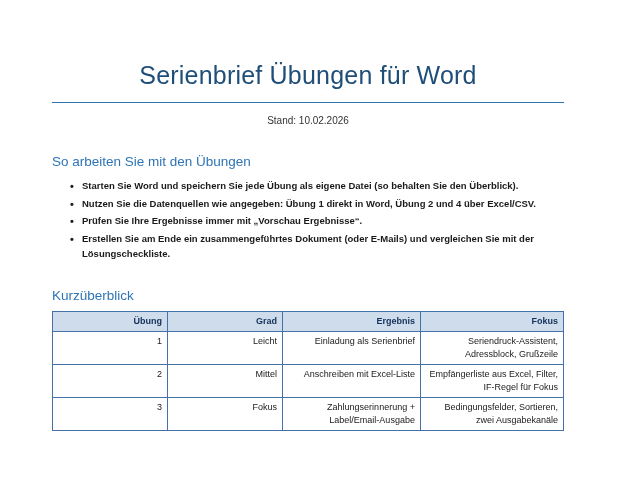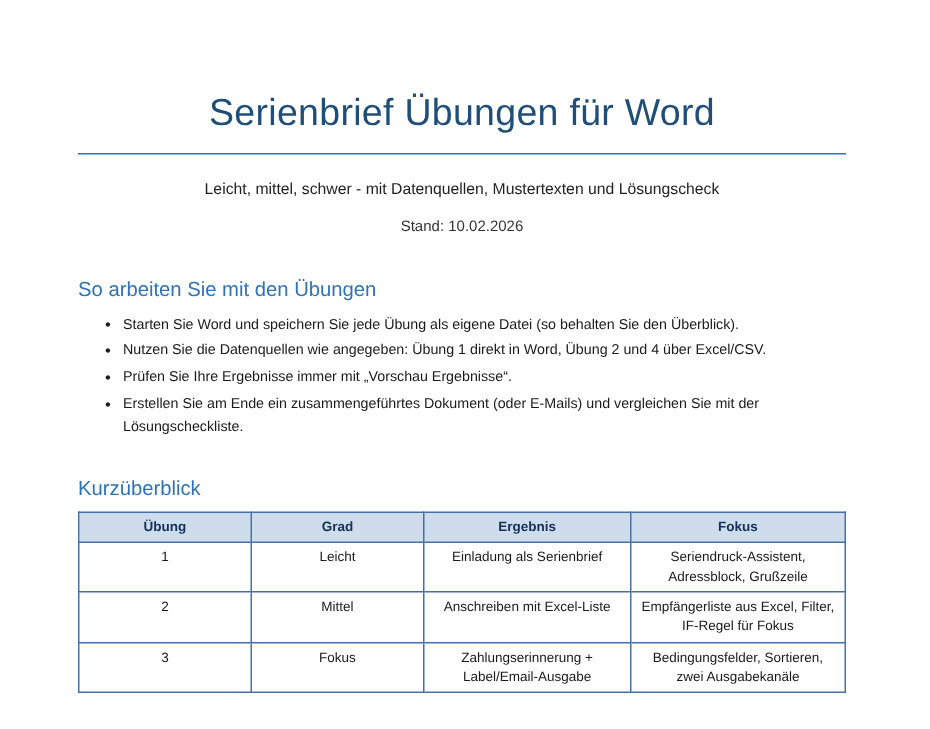--- a/index.html
+++ b/index.html
@@ -66,41 +66,42 @@
     padding: 0 0 0 18px;
     list-style: none;
   }
   ul.bullets li {
     position: relative;
     font-size: 9.5px;
     line-height: 1.55;
     color: #1a1a1a;
     margin-bottom: 3px;
     padding-left: 12px;
+    font-weight: bold;
   }
   ul.bullets li::before {
     content: "\2022";
     position: absolute;
     left: 0;
     top: -1px;
     font-size: 11px;
     color: #1a1a1a;
   }
   table.overview {
     width: 100%;
     border-collapse: collapse;
     table-layout: fixed;
     font-size: 9px;
   }
   table.overview th,
   table.overview td {
     border: 1px solid #4472a8;
     padding: 3px 5px;
     vertical-align: top;
-    text-align: center;
+    text-align: right;
     line-height: 1.45;
   }
   table.overview th {
     background: #cfdcec;
     font-weight: bold;
     color: #13315a;
     font-size: 9px;
     height: 13px;
   }
   table.overview td {
@@ -113,21 +114,20 @@
   table.overview col.c4 { width: 28%; }
 </style>
 </head>
 <body>
 
 <div class="page">
 
   <h1 class="doc-title">Serienbrief Übungen für Word</h1>
   <hr class="title-rule">
 
-  <p class="subtitle">Leicht, mittel, schwer - mit Datenquellen, Mustertexten und Lösungscheck</p>
   <p class="datestamp">Stand: 10.02.2026</p>
 
   <h2 class="section-heading">So arbeiten Sie mit den Übungen</h2>
 
   <ul class="bullets">
     <li>Starten Sie Word und speichern Sie jede Übung als eigene Datei (so behalten Sie den Überblick).</li>
     <li>Nutzen Sie die Datenquellen wie angegeben: Übung 1 direkt in Word, Übung 2 und 4 über Excel/CSV.</li>
     <li>Prüfen Sie Ihre Ergebnisse immer mit „Vorschau Ergebnisse“.</li>
     <li>Erstellen Sie am Ende ein zusammengeführtes Dokument (oder E-Mails) und vergleichen Sie mit der Lösungscheckliste.</li>
   </ul>

